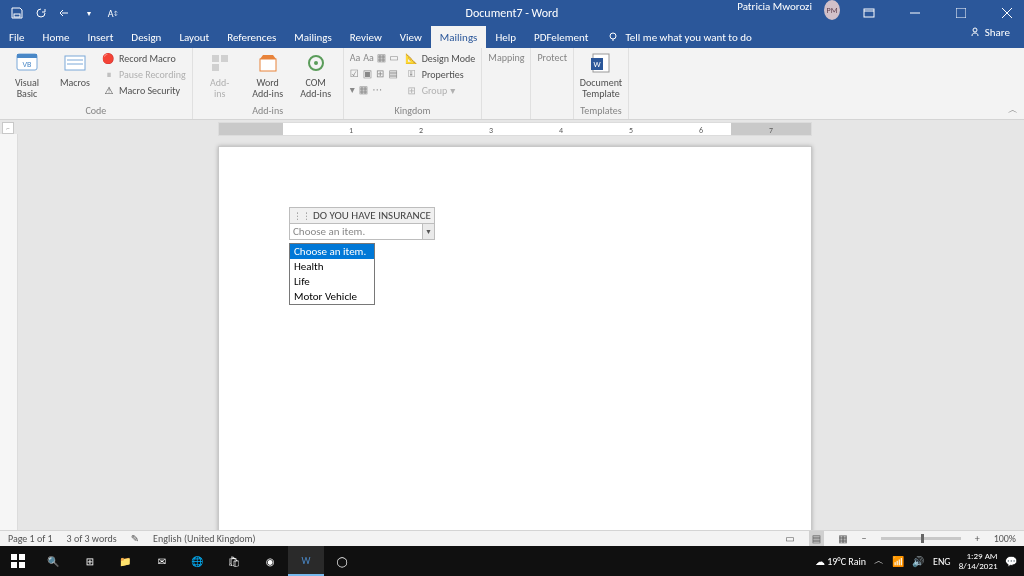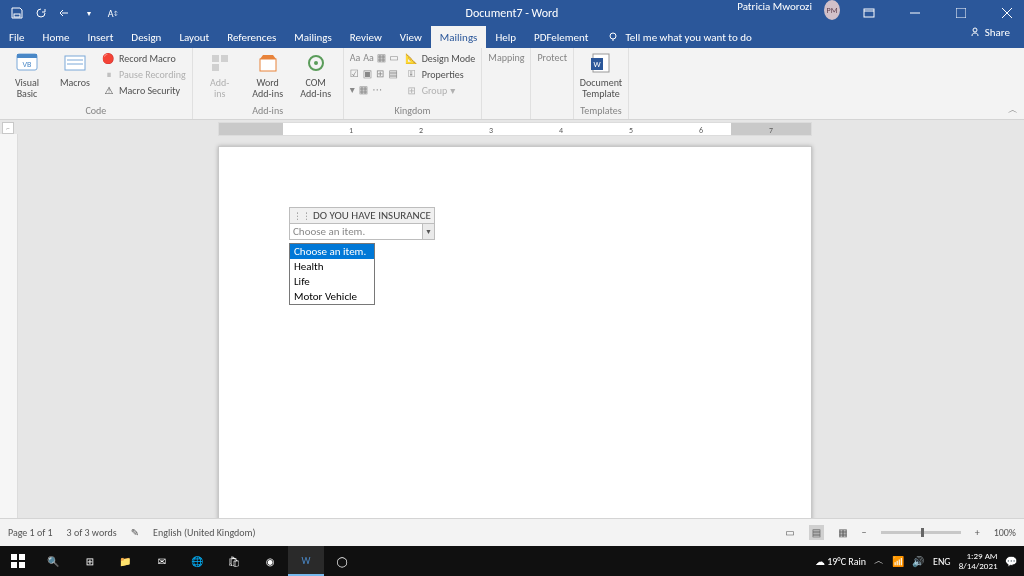--- a/index.html
+++ b/index.html
@@ -52,21 +52,21 @@
 .cc-title { border: 1px solid #bdbdbd; background: #f0f0f0; padding: 1px 3px; font-size: 11px; color: #444; display: flex; align-items: center; gap: 2px; }
 .cc-handle { color: #888; font-size: 9px; }
 .cc-body { border: 1px solid #bdbdbd; border-top: none; display: flex; }
 .cc-val { padding: 1px 3px; font-size: 11px; color: #888; flex: 1; }
 .cc-btn { width: 12px; background: #eaeaea; border-left: 1px solid #bdbdbd; display: flex; align-items: center; justify-content: center; font-size: 7px; color: #555; }
 .dropdown { position: absolute; left: 0px; top: 36px; width: 86px; background: #fff; border: 1px solid #787878; font-size: 11px; }
 .dropdown .opt { padding: 1px 4px; }
 .dropdown .opt.sel { background: #0078d7; color: #fff; }
 
 
-.status { height: 28px; background: #f3f3f3; border-top: 1px solid #d4d4d4; display: flex; align-items: center; font-size: 10px; color: #555; padding: 0 8px; gap: 14px; }
+.status { height: 16px; background: #f3f3f3; border-top: 1px solid #d4d4d4; display: flex; align-items: center; font-size: 10px; color: #555; padding: 0 8px; gap: 14px; }
 .status .sp { flex: 1; }
 .status .slider { width: 80px; height: 3px; background: #c8c8c8; position: relative; }
 .status .slider::after { content: ""; position: absolute; left: 50%; top: -3px; width: 3px; height: 9px; background: #666; }
 
 
 .taskbar { height: 30px; background: #101010; display: flex; align-items: center; color: #fff; font-size: 10px; }
 .taskbar .tb { width: 36px; height: 30px; display: flex; align-items: center; justify-content: center; }
 .taskbar .tb.active { background: #2a2a2a; border-bottom: 2px solid #76b9ed; }
 .taskbar .tray { margin-left: auto; display: flex; align-items: center; gap: 8px; padding-right: 6px; }
 .clock { text-align: right; line-height: 1.1; font-size: 9px; }

